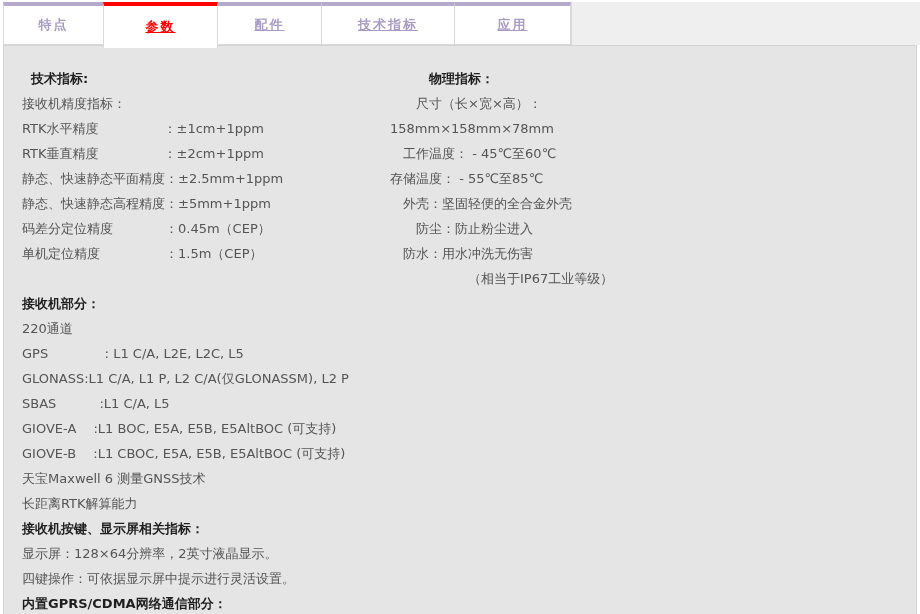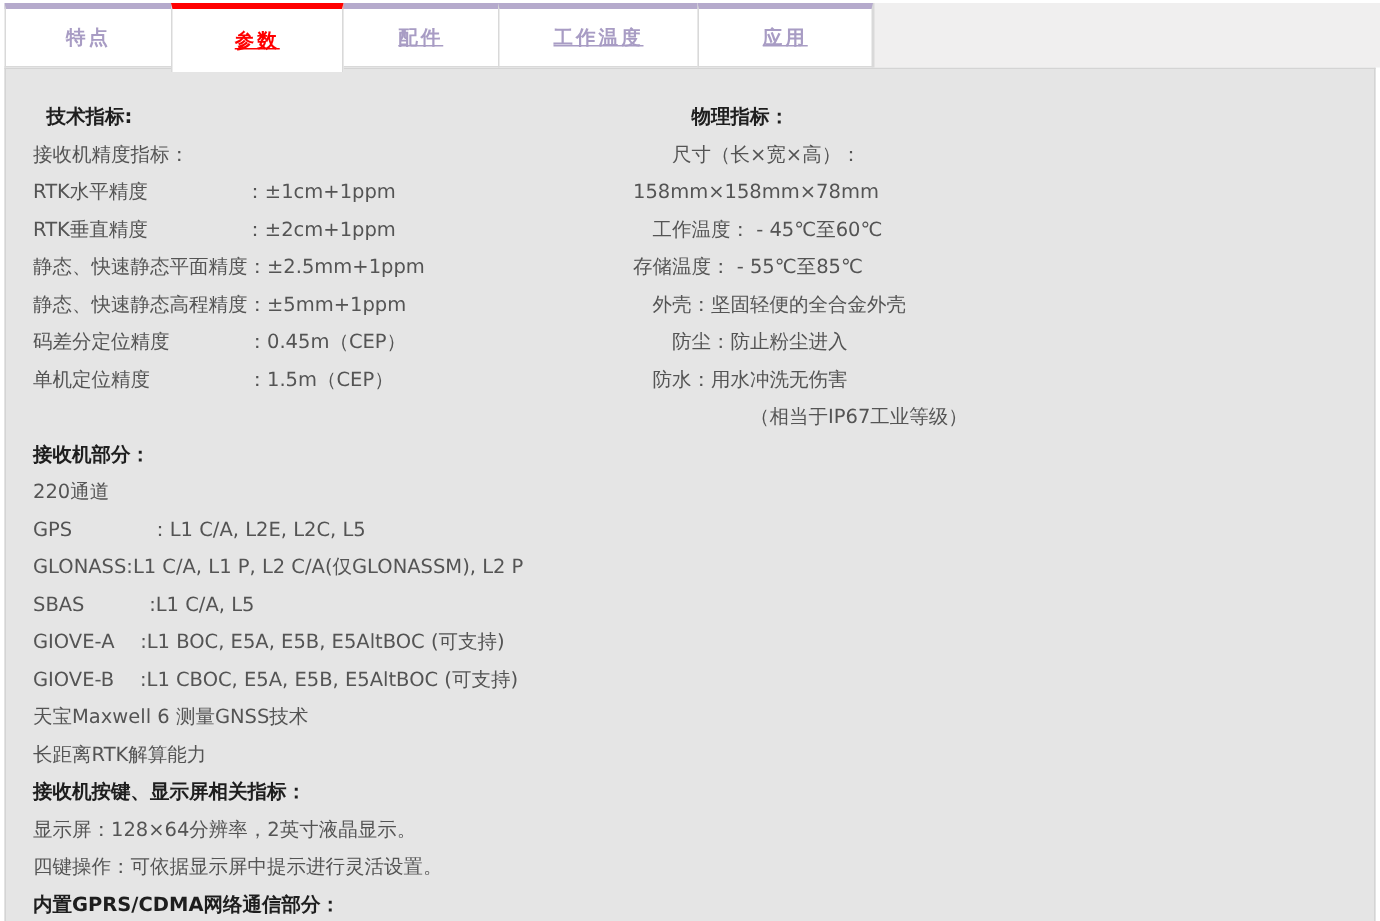--- a/index.html
+++ b/index.html
@@ -37,21 +37,21 @@
     border-top: 4px solid #b5aacc;
     color: #a89cc4;
     font-size: 13px;
     font-weight: bold;
     display: flex;
     align-items: center;
     justify-content: center;
     cursor: pointer;
     letter-spacing: 2px;
   }
-  .tab:nth-child(1) { width: 112px; }
+  .tab:nth-child(1) { width: 101px; }
   .tab:nth-child(2) { width: 115px; }
   .tab:nth-child(3) { width: 105px; }
   .tab:nth-child(4) { width: 134px; }
   .tab:nth-child(5) { width: 117px; }
   .tab + .tab { margin-left: -1px; text-decoration: underline; }
   .tab.active {
     border-top-color: #ff0000;
     color: #ff0000;
     border-bottom: none;
     height: 46px;
@@ -88,33 +88,33 @@
   }
   .spec-col .line {
     height: 25px;
     line-height: 25px;
   }
   .spec-col .line.bold {
     font-weight: bold;
     color: #1e1e1e;
   }
   .left-col  { left: 18px;  }
-  .right-col { left: 386px; margin-left: 32px; }
+  .right-col { left: 386px; }
 </style>
 </head>
 <body>
 
 <div id="screen">
 
   <div class="tab-row">
 
     <div class="tab">特点</div>
       <div class="tab active">参数</div>
       <div class="tab">配件</div>
-      <div class="tab">工作温度</div>
+      <div class="tab">技术指标</div>
       <div class="tab">应用</div>
       <div class="tab-bar-filler"></div>
   </div>
 
   <div class="panel">
     <div class="spec-col left-col"><div class="line bold">  技术指标:</div><div class="line">接收机精度指标：</div><div class="line">RTK水平精度　　　　　：±1cm+1ppm</div><div class="line">RTK垂直精度　　　　　：±2cm+1ppm</div><div class="line">静态、快速静态平面精度：±2.5mm+1ppm</div><div class="line">静态、快速静态高程精度：±5mm+1ppm</div><div class="line">码差分定位精度　　　　：0.45m（CEP）</div><div class="line">单机定位精度　　　　　：1.5m（CEP）</div><div class="line"></div><div class="line bold">接收机部分：</div><div class="line">220通道</div><div class="line">GPS　　　　：L1 C/A, L2E, L2C, L5</div><div class="line">GLONASS:L1 C/A, L1 P, L2 C/A(仅GLONASSM), L2 P</div><div class="line">SBAS　　　 :L1 C/A, L5</div><div class="line">GIOVE-A　 :L1 BOC, E5A, E5B, E5AltBOC (可支持)</div><div class="line">GIOVE-B　 :L1 CBOC, E5A, E5B, E5AltBOC (可支持)</div><div class="line">天宝Maxwell 6 测量GNSS技术</div><div class="line">长距离RTK解算能力</div><div class="line bold">接收机按键、显示屏相关指标：</div><div class="line">显示屏：128×64分辨率，2英寸液晶显示。</div><div class="line">四键操作：可依据显示屏中提示进行灵活设置。</div><div class="line bold">内置GPRS/CDMA网络通信部分：</div></div>
     <div class="spec-col right-col"><div class="line bold">　　　物理指标：</div><div class="line">　　尺寸（长×宽×高）：</div><div class="line">158mm×158mm×78mm</div><div class="line">　工作温度： - 45℃至60℃</div><div class="line">存储温度： - 55℃至85℃</div><div class="line">　外壳：坚固轻便的全合金外壳</div><div class="line">　　防尘：防止粉尘进入</div><div class="line">　防水：用水冲洗无伤害</div><div class="line">　　　　　　（相当于IP67工业等级）</div></div>
   </div>
 
 </div>

